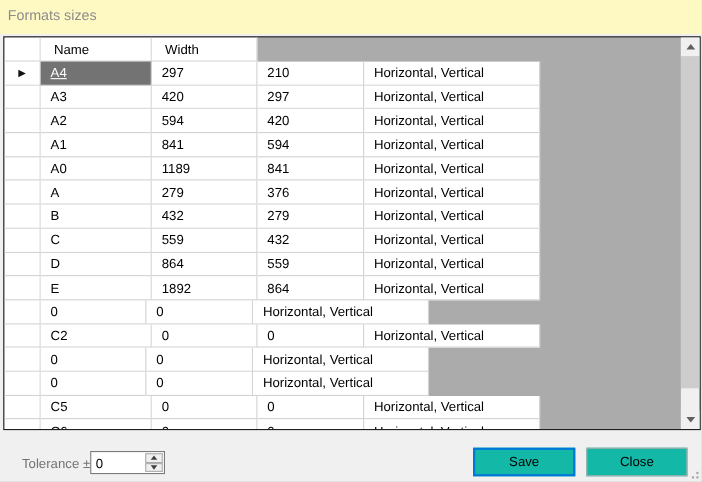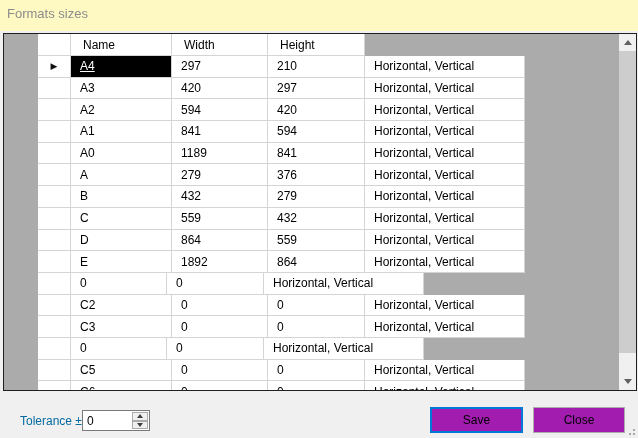--- a/index.html
+++ b/index.html
@@ -10,67 +10,67 @@
   }
   .titlebar { position:absolute; left:0; top:0; width:638px; height:31px; background:#fef9c3; }
   .title-text { position:absolute; left:7px; top:6px; font-size:13px; color:#8c8c8c; }
 
   
   .grid {
     position:absolute; left:3px; top:33px; width:634px; height:358px;
     background:#ababab; border:1px solid #1f1f1f; box-sizing:border-box; overflow:hidden;
   }
   .grid-content { position:absolute; left:0; top:0; width:615px; height:356px; overflow:hidden; }
-  .g-row { display:flex;margin-left:34px; }
+  .g-row { display:flex; }
   .header-row { height:22px; }
   .data-row { height:21.7px; }
   .cell {
     box-sizing:border-box; background:#ffffff; color:#000;
     border-right:1px solid #d4d4d4; border-bottom:1px solid #d4d4d4;
     font-size:12px; display:flex; align-items:center;
     overflow:hidden; white-space:nowrap; flex:none;
   }
   .c-ind   { width:33px;  justify-content:center; }
   .c-name  { width:101px; padding-left:9px; }
   .c-width { width:96px;  padding-left:9px;text-align:right; }
   .c-height{ width:97px;  padding-left:9px; }
   .c-orient{ width:160px; padding-left:9px; }
   .header-row .cell { padding-left:12px; }
   .header-row .c-ind { padding-left:0; }
-  .cell.selected { background:#000000; color:#ffffff;text-decoration:underline; }
+  .cell.selected { background:#737373; color:#ffffff;text-decoration:underline; }
   .row-indicator { font-size:9px; color:#111; line-height:1; }
 
   
   .vscroll { position:absolute; top:0; right:0; width:17px; height:356px; background:#f0f0f0; }
   .scroll-btn { position:absolute; left:0; width:17px; height:17px; background:#f0f0f0;
     display:flex; align-items:center; justify-content:center; }
   .scroll-btn.up { top:0; }
   .scroll-btn.down { bottom:0; }
   .vthumb { position:absolute; left:0; top:17px; width:17px; height:302px; background:#cdcdcd; }
   .tri { width:0; height:0; }
   .tri-up   { border-left:4px solid transparent; border-right:4px solid transparent; border-bottom:5px solid #606060; }
   .tri-down { border-left:4px solid transparent; border-right:4px solid transparent; border-top:5px solid #606060; }
 
   
-  .tolerance-label { position:absolute; left:20px; top:414px; font-size:12px; color:#0369a1; }
+  .tolerance-label { position:absolute; left:20px; top:414px; font-size:12px; color:#737373; }
   .updown {
     position:absolute; left:82px; top:410px; width:68px; height:21px;
     background:#ffffff; border:1px solid #7a7a7a; box-sizing:border-box;
   }
   .updown-value { position:absolute; left:4px; top:3px; font-size:12px; color:#000; }
   .spin { position:absolute; right:1px; top:1px; width:16px; height:17px; }
   .spin-btn {
     box-sizing:border-box; width:16px; height:8.5px; background:#f0f0f0;
     border:1px solid #ababab; display:flex; align-items:center; justify-content:center;
   }
   .tri-up-sm   { border-left:3px solid transparent; border-right:3px solid transparent; border-bottom:4px solid #404040; }
   .tri-down-sm { border-left:3px solid transparent; border-right:3px solid transparent; border-top:4px solid #404040; }
 
   .btn {
-    position:absolute; box-sizing:border-box; background:#a21caf; color:#000;
+    position:absolute; box-sizing:border-box; background:#14b8a6; color:#000;
     font-size:12px; display:flex; align-items:center; justify-content:center; cursor:default;
   }
   .btn-save  { left:430px; top:407px; width:93px; height:26px; border:2px solid #0078d7; }
   .btn-close { left:533px; top:407px; width:92px; height:26px; border:1px solid #adadad; }
 
   .grip { position:absolute; right:2px; bottom:2px; width:10px; height:10px; }
   .grip i { position:absolute; width:2px; height:2px; background:#a6a6a6; }
   .grip i:nth-child(1){ right:1px; bottom:1px; }
   .grip i:nth-child(2){ right:5px; bottom:1px; }
   .grip i:nth-child(3){ right:1px; bottom:5px; }
@@ -81,21 +81,20 @@
 <div class="titlebar">
   <div class="title-text">Formats sizes</div>
 </div>
 
 <div class="grid">
   <div class="grid-content">
     <div class="g-row header-row">
       <div class="cell c-ind"></div>
       <div class="cell c-name">Name</div>
       <div class="cell c-width">Width</div>
-      <div class="cell c-height">Height</div>
     </div>
     <div id="grid-rows">
         <div class="g-row data-row">
     <div class="cell c-ind">
       <span class="row-indicator">▶</span>
     </div>
     <div class="cell c-name selected">A4</div>
     <div class="cell c-width">297</div>
     <div class="cell c-height">210</div>
     <div class="cell c-orient">Horizontal, Vertical</div>
@@ -195,21 +194,20 @@
     </div>
     <div class="cell c-name">C2</div>
     <div class="cell c-width">0</div>
     <div class="cell c-height">0</div>
     <div class="cell c-orient">Horizontal, Vertical</div>
   </div>
         <div class="g-row data-row">
     <div class="cell c-ind">
       <span class="row-indicator"></span>
     </div>
-    <div class="cell c-name">C3</div>
     <div class="cell c-width">0</div>
     <div class="cell c-height">0</div>
     <div class="cell c-orient">Horizontal, Vertical</div>
   </div>
         <div class="g-row data-row">
     <div class="cell c-ind">
       <span class="row-indicator"></span>
     </div>
     <div class="cell c-width">0</div>
     <div class="cell c-height">0</div>

